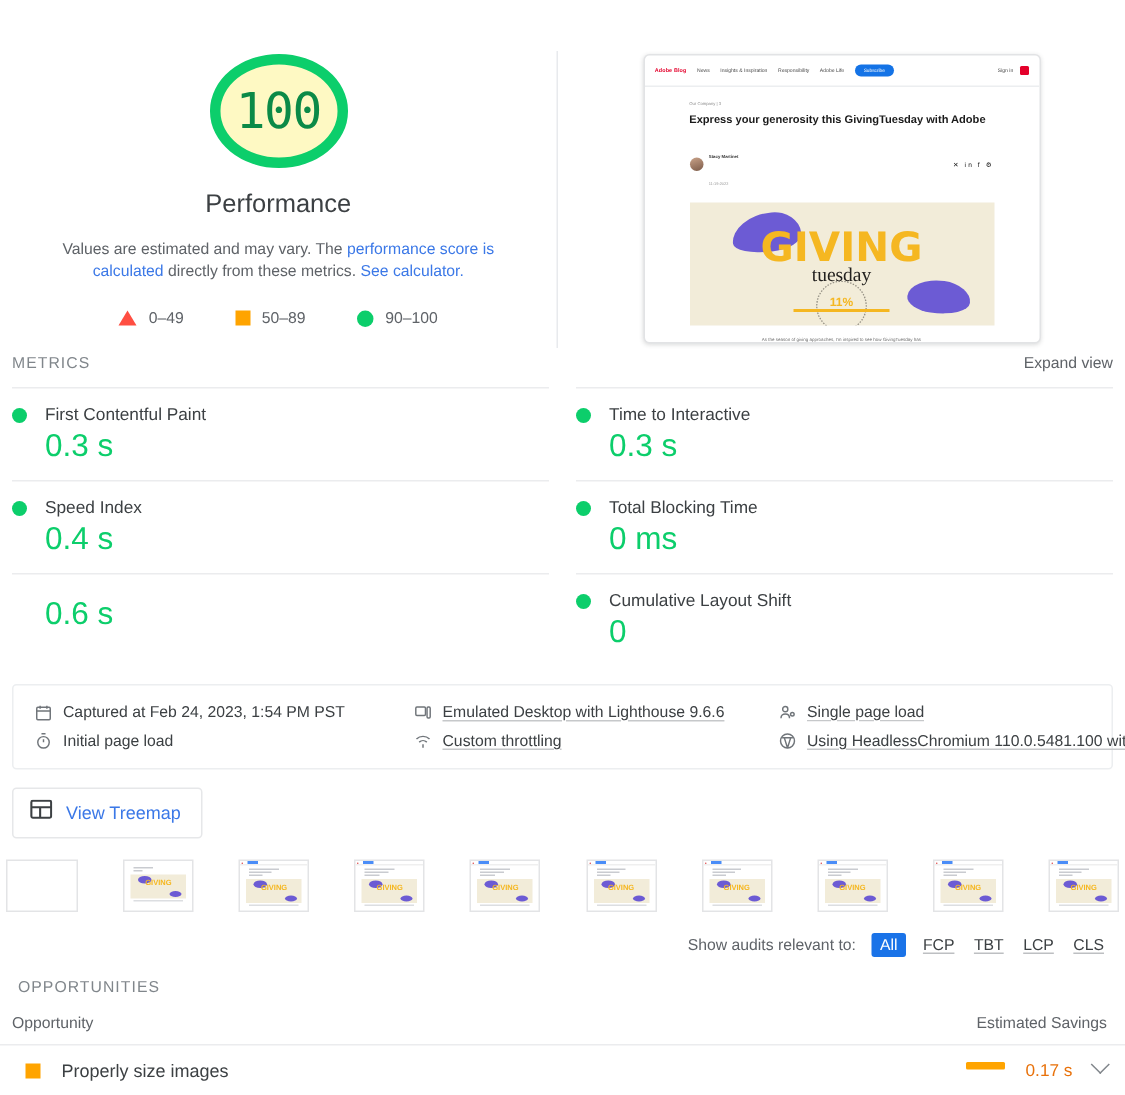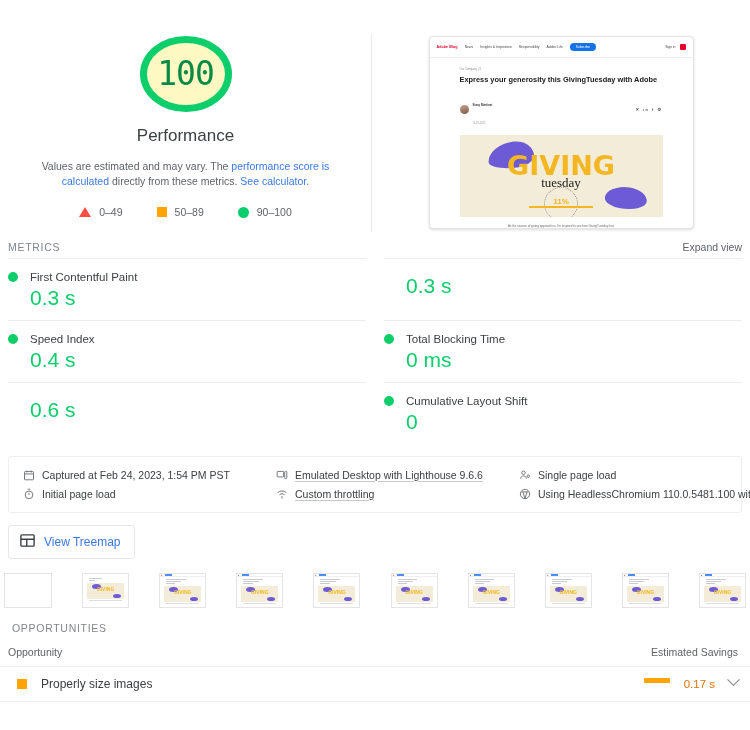--- a/index.html
+++ b/index.html
@@ -148,21 +148,21 @@
   .seal-in { position:absolute; left:50%; top:9px; transform:translateX(-50%); font-size:8px; color:#f5b721; font-weight:bold; }
   .hero-rule { position:absolute; left:50%; transform:translateX(-50%); bottom:9px; width:64px; height:1.4px; background:#f5b721; }
   .shot-caption { font-size: 3px; color:#6b6b6b; text-align:center; margin-top: 7px; padding: 0 24px; }
 
   
   .section-label {
     font-size: 10.5px; color: #80868b;
     letter-spacing: .7px; padding: 0 8px;
   }
   .metrics-head {
-    display: flex; align-items: center; justify-content: space-between;
+    display: flex; justify-content: space-between;
     height: 26px; padding-top: 4px;
   }
   .expand-view { font-size: 10.5px; color:#5f6368; padding-right: 8px; cursor: pointer; }
   .metrics-grid {
     display: grid; grid-template-columns: 1fr 1fr;
     column-gap: 18px;
     padding: 0 8px;
   }
   .metric {
     border-top: 1px solid #ebecee;
@@ -347,20 +347,24 @@
 
   <div class="metrics-grid">
     <div class="metric">
       <div class="metric-head">
         <span class="metric-dot"></span>
         <span class="metric-name">First Contentful Paint</span>
       </div>
       <div class="metric-val">0.3 s</div>
     </div>
     <div class="metric">
+      <div class="metric-head">
+        <span class="metric-dot"></span>
+        <span class="metric-name">Time to Interactive</span>
+      </div>
       <div class="metric-val">0.3 s</div>
     </div>
     <div class="metric">
       <div class="metric-head">
         <span class="metric-dot"></span>
         <span class="metric-name">Speed Index</span>
       </div>
       <div class="metric-val">0.4 s</div>
     </div>
     <div class="metric">
@@ -608,20 +612,28 @@
       <div class="f-hero">
           <span class="f-blobA"></span>
           <span class="f-blobB"></span>
           <div class="f-giv">GIVING</div>
         </div>
       <div class="f-foot"></div>
     </div>
   </div>
 
   
+  <div class="filters">
+    <span class="filters-label">Show audits relevant to:</span>
+    <span class="chip active">All</span>
+    <span class="chip">FCP</span>
+    <span class="chip">TBT</span>
+    <span class="chip">LCP</span>
+    <span class="chip">CLS</span>
+  </div>
 
   
   <div class="opps">
     <div class="opps-label">OPPORTUNITIES</div>
     <div class="opp-head">
       <span>Opportunity</span>
       <span>Estimated Savings</span>
     </div>
     <div class="opp-row">
       <span class="opp-left">

